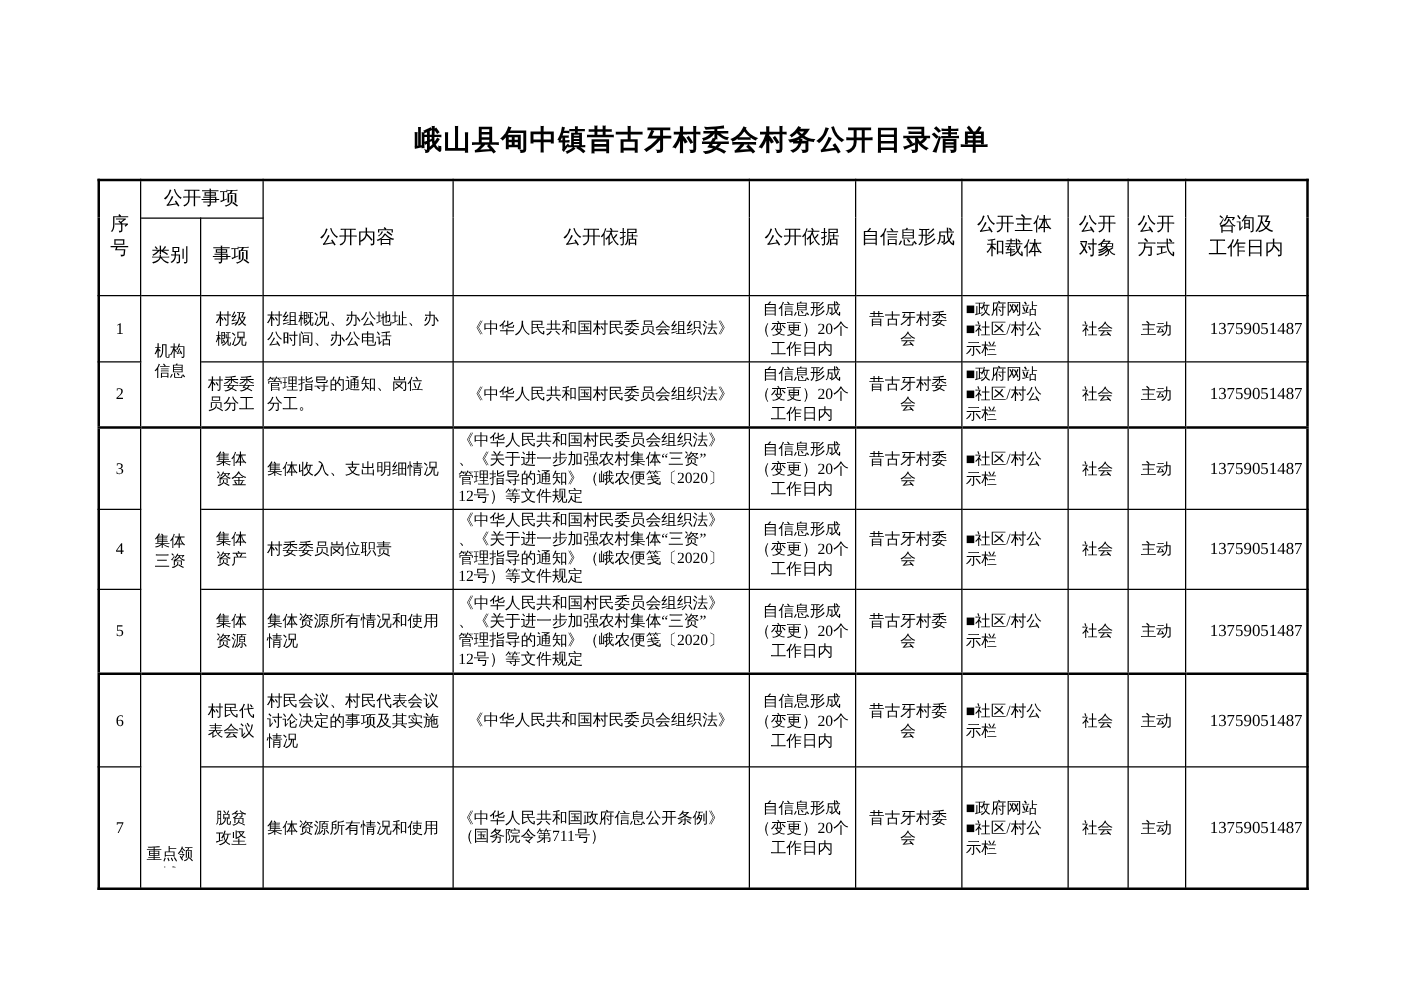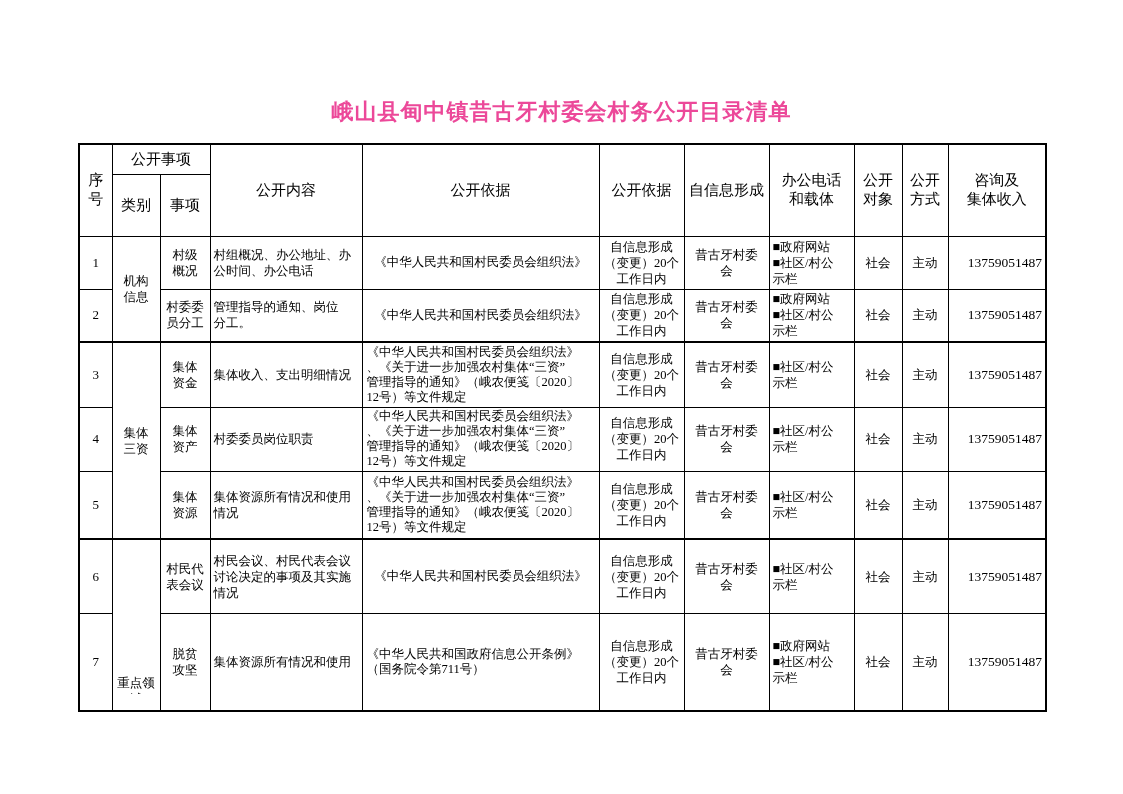--- a/index.html
+++ b/index.html
@@ -34,21 +34,21 @@
   .clipwrap{
     height:138px;overflow:hidden;display:flex;flex-direction:column;
     justify-content:flex-end;align-items:center;
   }
   .clipwrap .lbl{line-height:16px;text-align:right;}
   .clipwrap .clipped-line{line-height:16px;margin-bottom:-13px;}
 </style>
 </head>
 <body>
 
-<div class="doc-title" style="color: #ec4899;">峨山县甸中镇昔古牙村委会村务公开目录清单</div>
+<div class="doc-title" style="color: #000000;">峨山县甸中镇昔古牙村委会村务公开目录清单</div>
 
 <table class="main">
   <colgroup>
     <col style="width:33px">
       <col style="width:48px">
       <col style="width:50px">
     <col style="width:152px">
       <col style="width:237px">
       <col style="width:85px">
     <col style="width:85px">
@@ -59,28 +59,28 @@
   </colgroup>
   <thead>
     <tr style="height:30px">
       <th rowspan="2">序
 号</th>
       <th colspan="2">公开事项</th>
       <th rowspan="2">公开内容</th>
       <th rowspan="2">公开依据</th>
       <th rowspan="2">公开依据</th>
       <th rowspan="2">自信息形成</th>
-      <th rowspan="2">办公电话
+      <th rowspan="2">公开主体
 和载体</th>
       <th rowspan="2">公开
 对象</th>
       <th rowspan="2">公开
 方式</th>
       <th rowspan="2">咨询及
-集体收入</th>
+工作日内</th>
     </tr>
     <tr style="height:62px">
       <th>类别</th>
       <th>事项</th>
     </tr>
   </thead>
   <tbody>
     <tr style="height:53px">
       <td class="num">1</td>
       <td rowspan="2">机构

